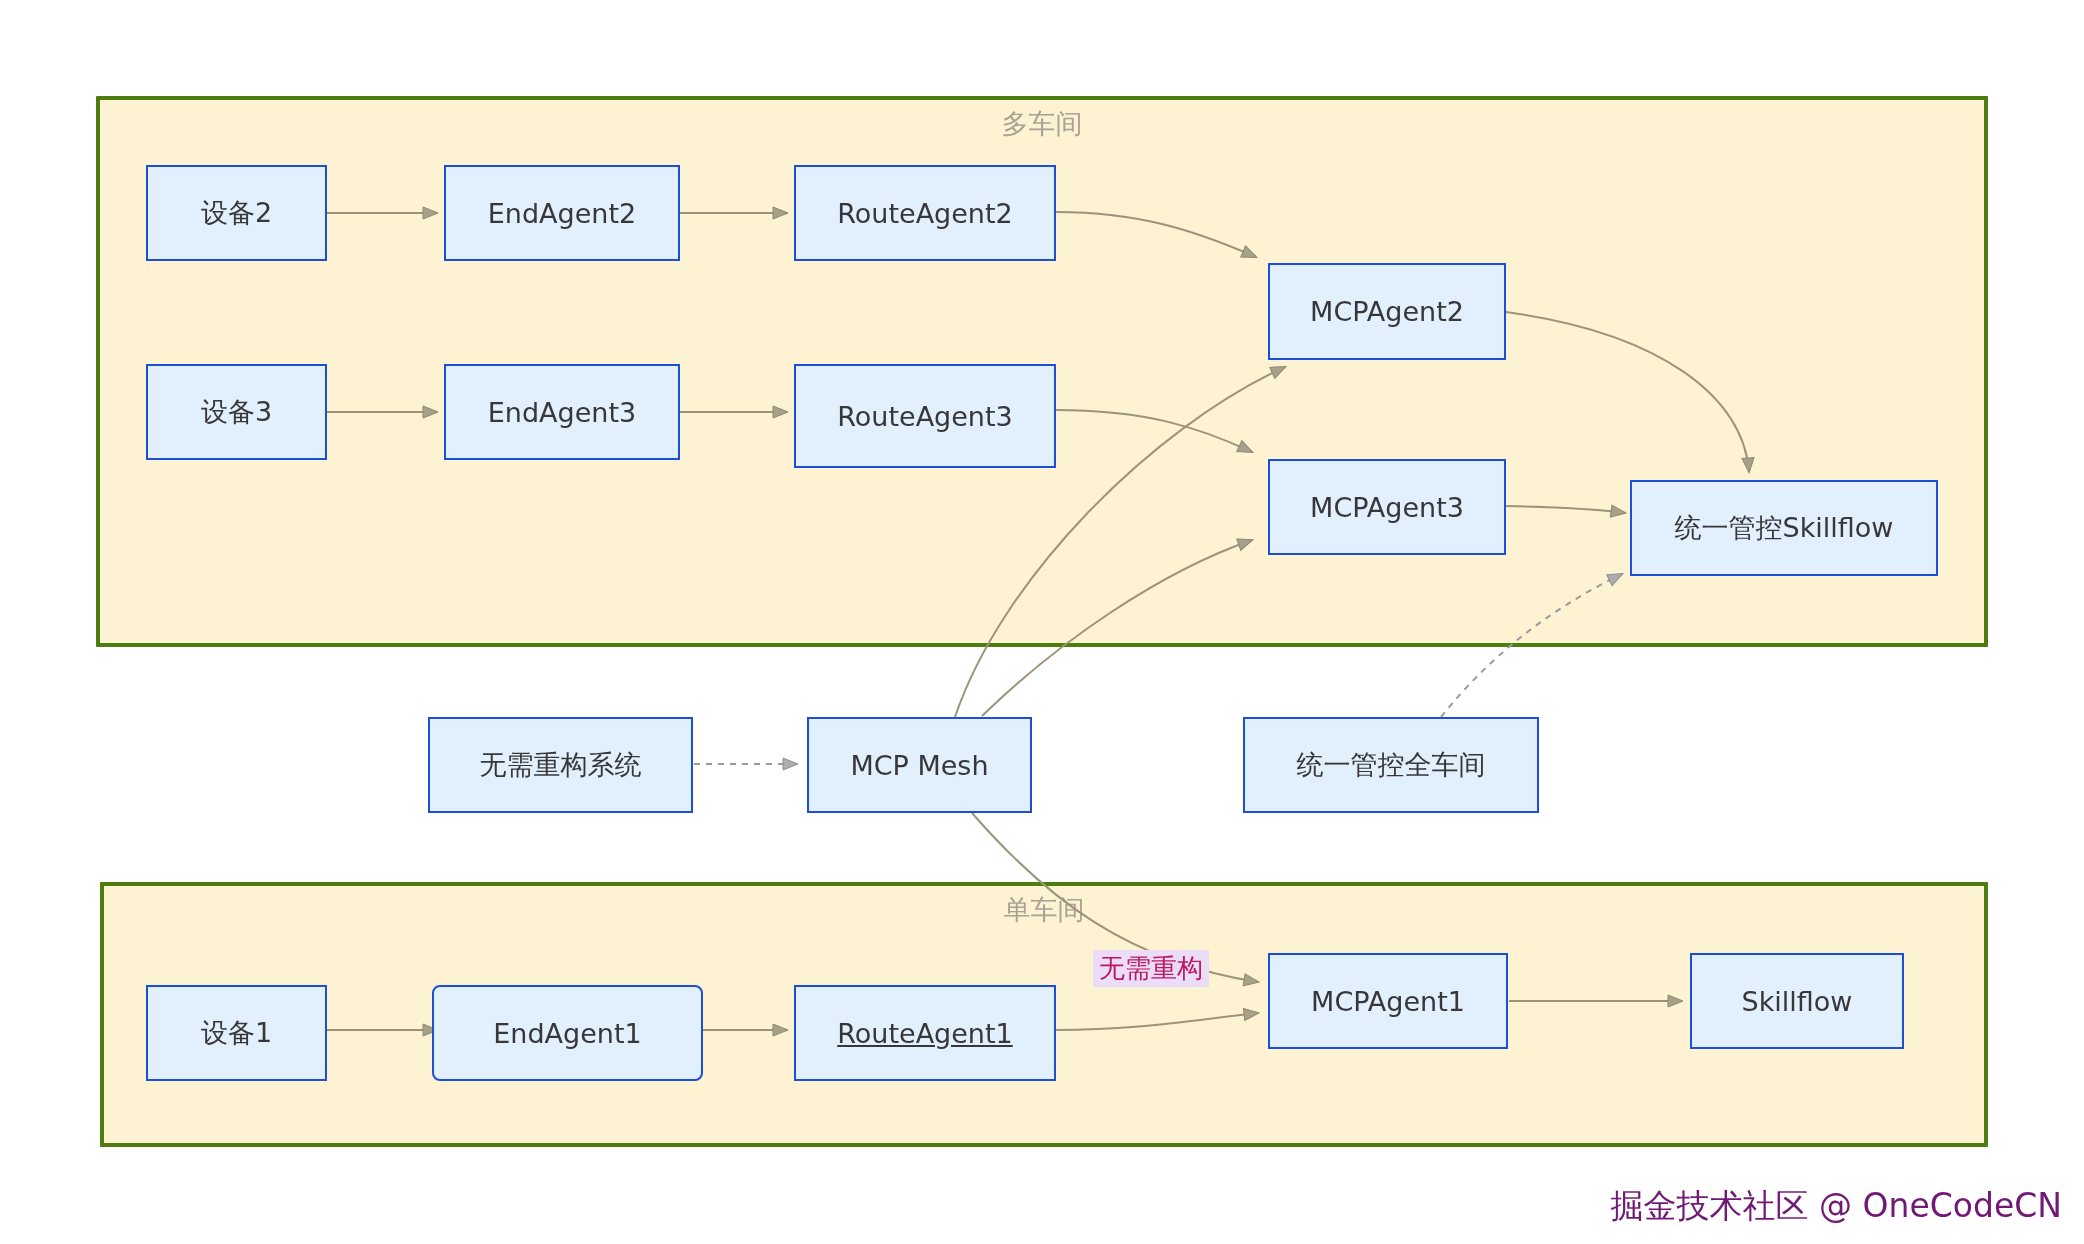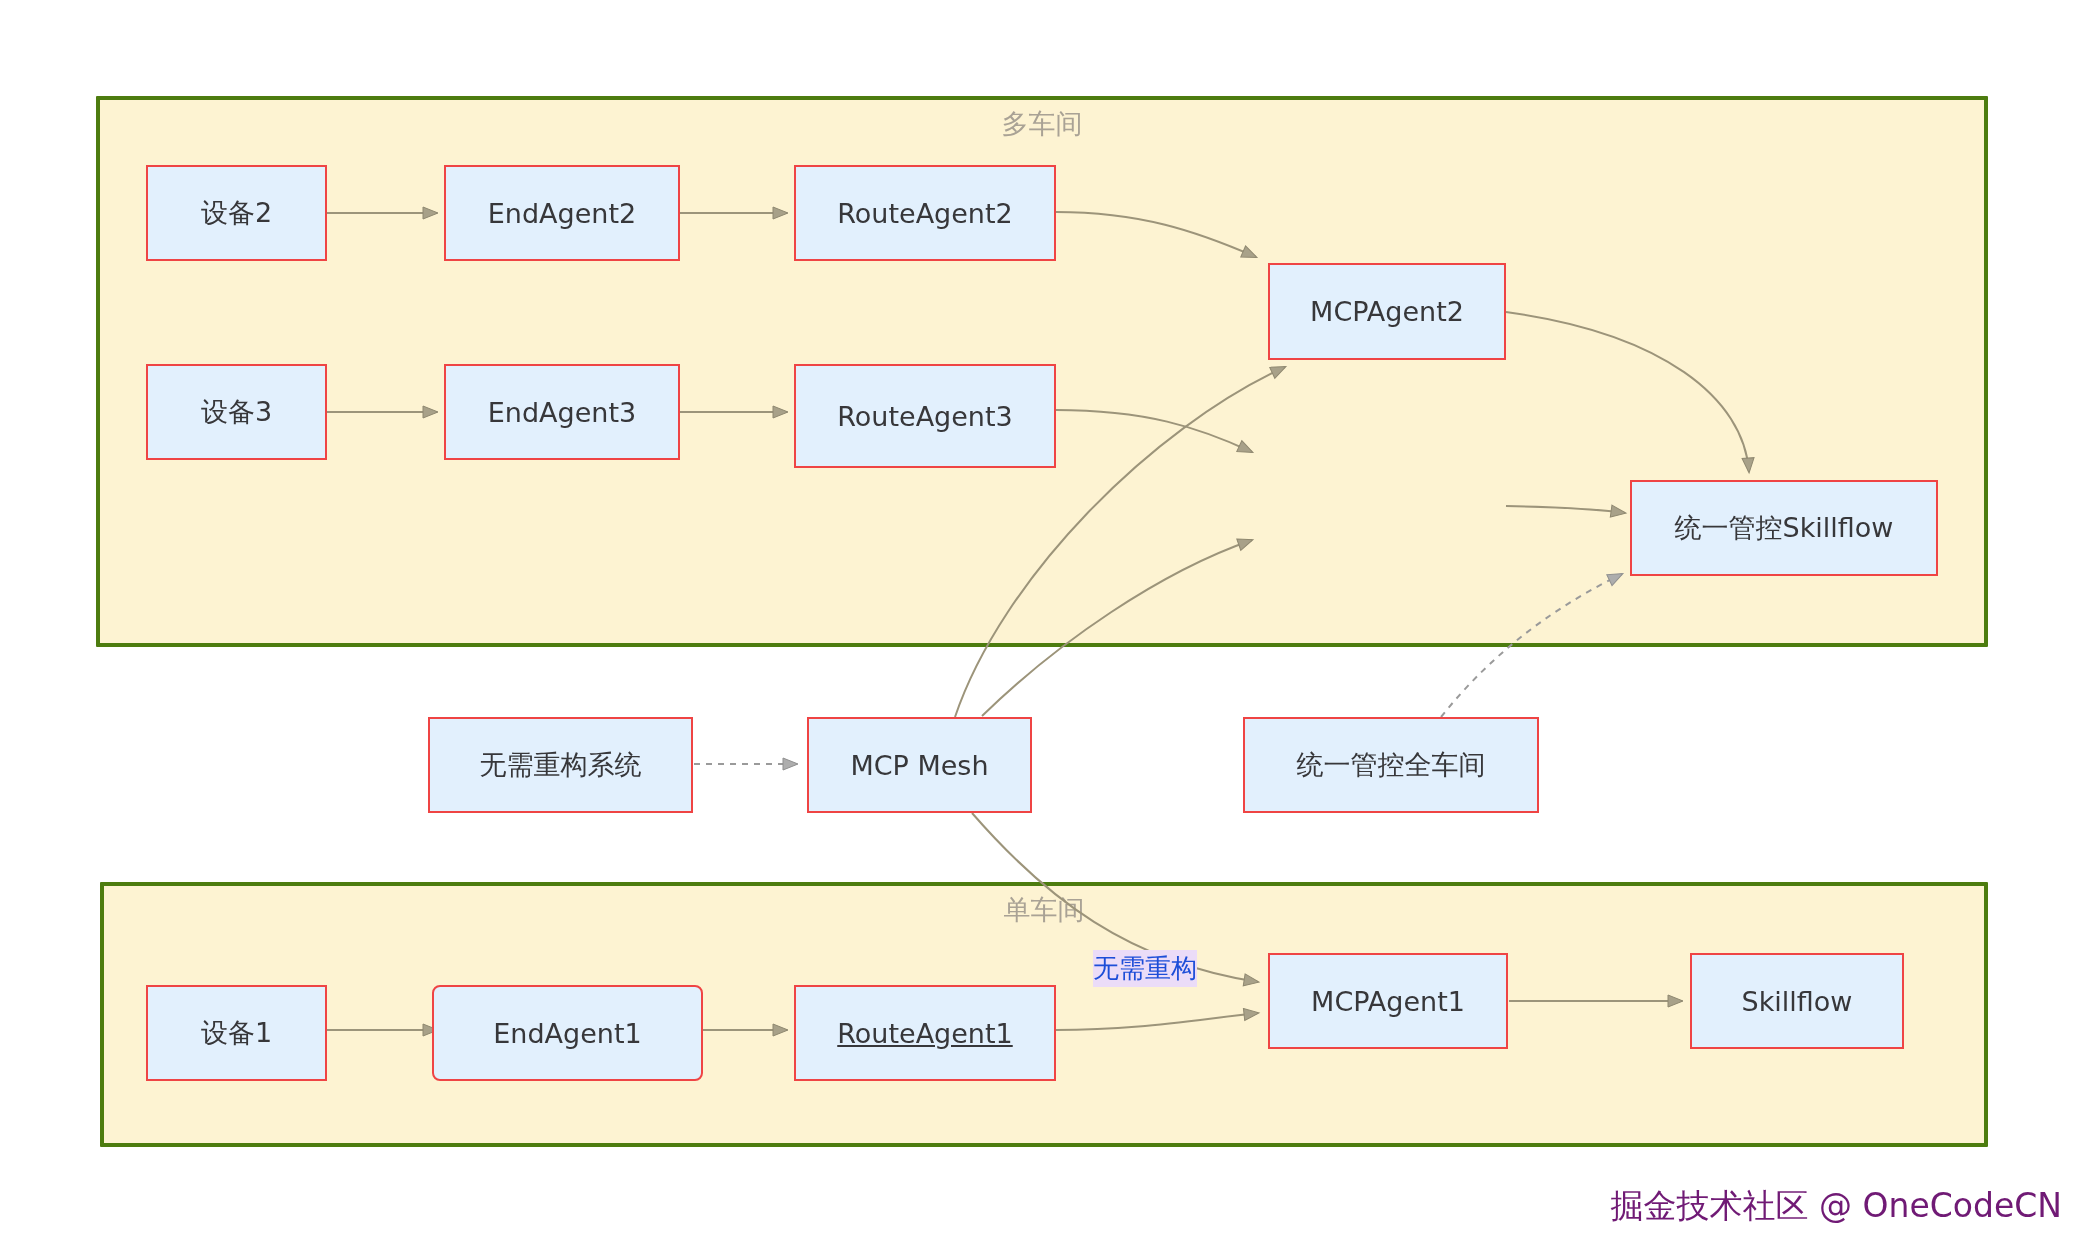--- a/index.html
+++ b/index.html
@@ -10,27 +10,27 @@
   .group {
     position:absolute; background:#fdf3d2; border:4px solid #4d7c0f;
     box-sizing:border-box; border-radius:1px;
   }
   .group-label {
     position:absolute; top:6px; left:50%; transform:translateX(-50%);
     color:#a9a295; font-size:27px; white-space:nowrap;
   }
   .edge-layer { position:absolute; left:0; top:0; }
   .node {
-    position:absolute; background:#e2f0fd; border:2px solid #ef4444;
+    position:absolute; background:#e2f0fd; border:2px solid #1d4ed8;
     box-sizing:border-box; display:flex; align-items:center; justify-content:center;
     color:#37373a; font-size:27px; white-space:nowrap; text-align:center;
   }
   .edge-label {
-    position:absolute; background:#ebdcf8; color:#1d4ed8;
-    font-size:26px; line-height:1.2; padding:3px 0; white-space:nowrap;font-family:Liberation Serif, serif;
+    position:absolute; background:#ebdcf8; color:#be185d;
+    font-size:26px; line-height:1.2; padding:3px 6px; white-space:nowrap;font-family:Liberation Serif, serif;
   }
   .watermark {
     position:absolute; right:22px; top:1184px; color:#701a75; font-size:33px;
     text-shadow:2px 2px 0 rgba(255,255,255,0.95); white-space:nowrap;
   }
 </style>
 </head>
 <body>
 
 <div class="canvas">
@@ -74,20 +74,21 @@
     </g>
   </svg>
 
   <div class="node" style="left:146px; top:165px; width:181px; height:96px;">设备2</div>
   <div class="node" style="left:444px; top:165px; width:236px; height:96px;">EndAgent2</div>
   <div class="node" style="left:794px; top:165px; width:262px; height:96px;">RouteAgent2</div>
   <div class="node" style="left:146px; top:364px; width:181px; height:96px;">设备3</div>
   <div class="node" style="left:444px; top:364px; width:236px; height:96px;">EndAgent3</div>
   <div class="node" style="left:794px; top:364px; width:262px; height:104px;">RouteAgent3</div>
   <div class="node" style="left:1268px; top:263px; width:238px; height:97px;">MCPAgent2</div>
+  <div class="node" style="left:1268px; top:459px; width:238px; height:96px;">MCPAgent3</div>
   <div class="node" style="left:1630px; top:480px; width:308px; height:96px;">统一管控Skillflow</div>
 
   <div class="node" style="left:428px; top:717px; width:265px; height:96px;">无需重构系统</div>
   <div class="node" style="left:807px; top:717px; width:225px; height:96px;">MCP Mesh</div>
   <div class="node" style="left:1243px; top:717px; width:296px; height:96px;">统一管控全车间</div>
 
   <div class="node" style="left:146px; top:985px; width:181px; height:96px;">设备1</div>
   <div class="node" style="left:432px; top:985px; width:271px; height:96px;border-radius:8px;">EndAgent1</div>
   <div class="node" style="left:794px; top:985px; width:262px; height:96px;text-decoration:underline;">RouteAgent1</div>
   <div class="node" style="left:1268px; top:953px; width:240px; height:96px;">MCPAgent1</div>

